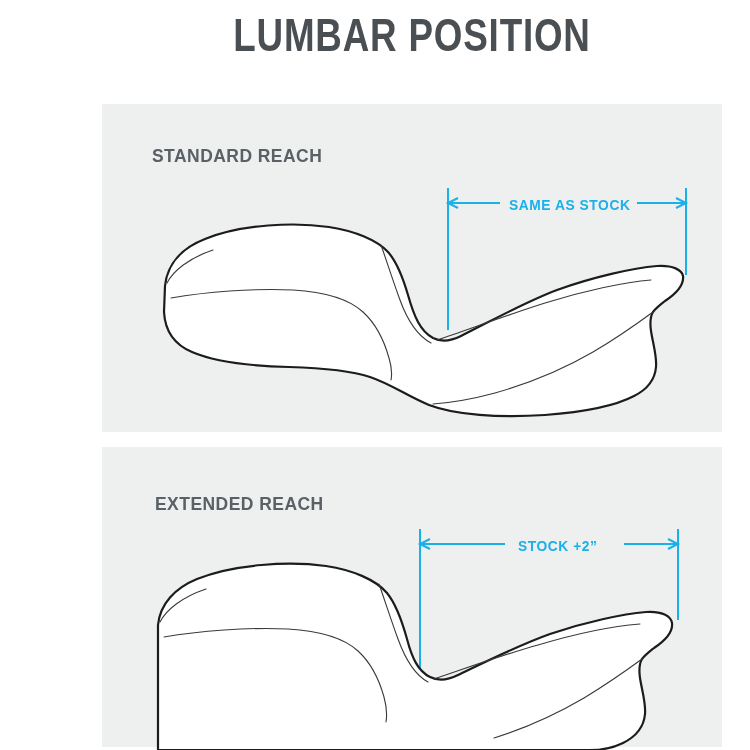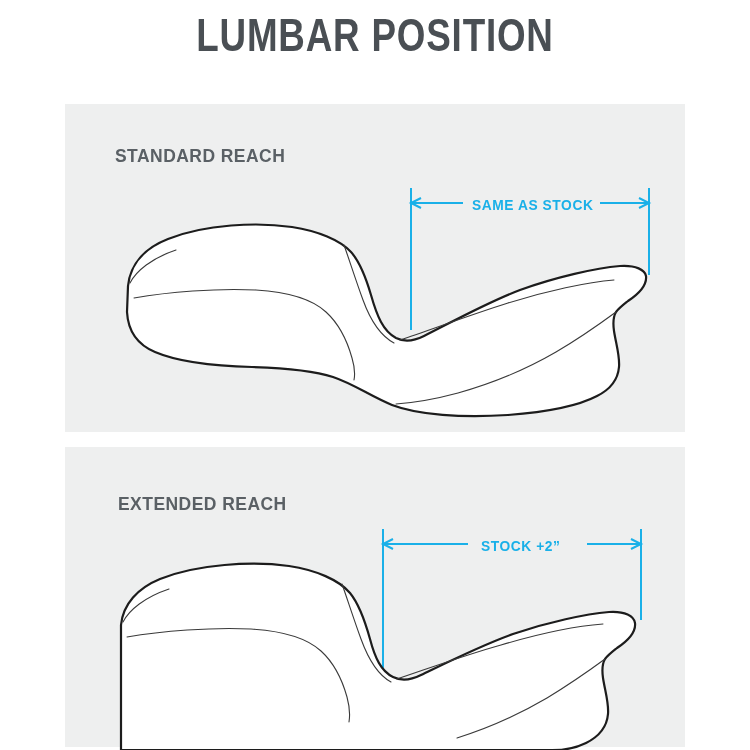--- a/index.html
+++ b/index.html
@@ -12,20 +12,21 @@
     height: 750px;
     font-family: "Liberation Sans", sans-serif;
     overflow: hidden;
     position: relative;
   }
   #page {
     position: relative;
     width: 596px;
     height: 750px;
     background: #ffffff;
+    margin-left: 37px;
   }
   .title {
     position: absolute;
     top: 8px;
     left: 0;
     width: 750px;
     text-align: center;
     font-family: "Liberation Sans", sans-serif;
     font-weight: bold;
     font-size: 46px;

